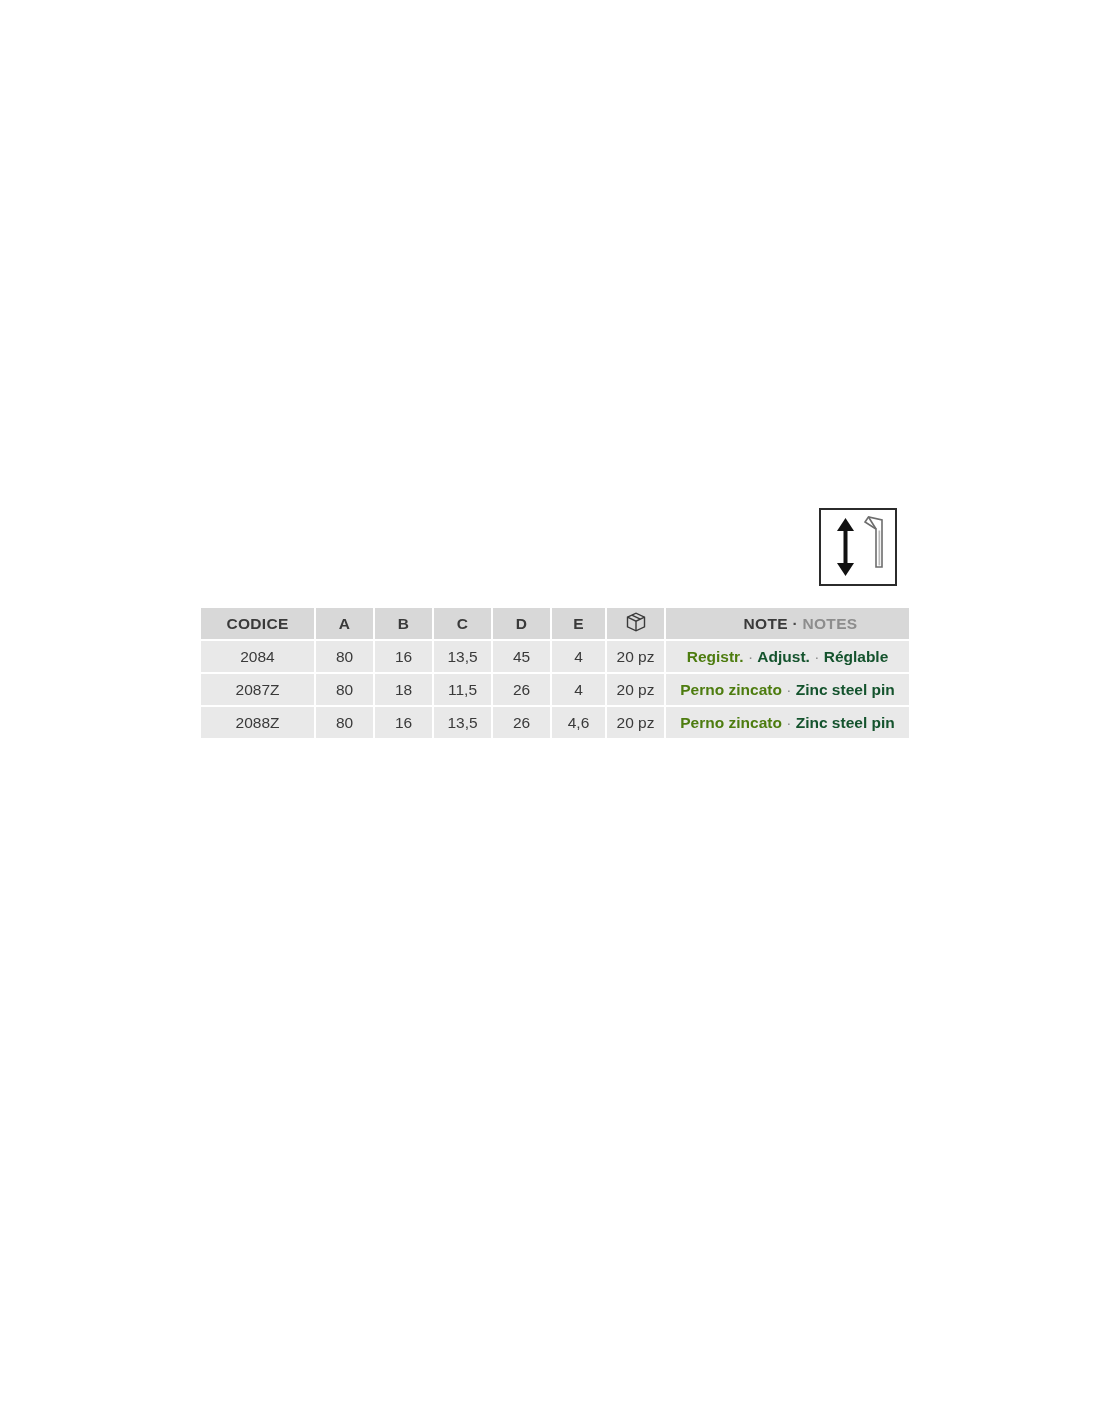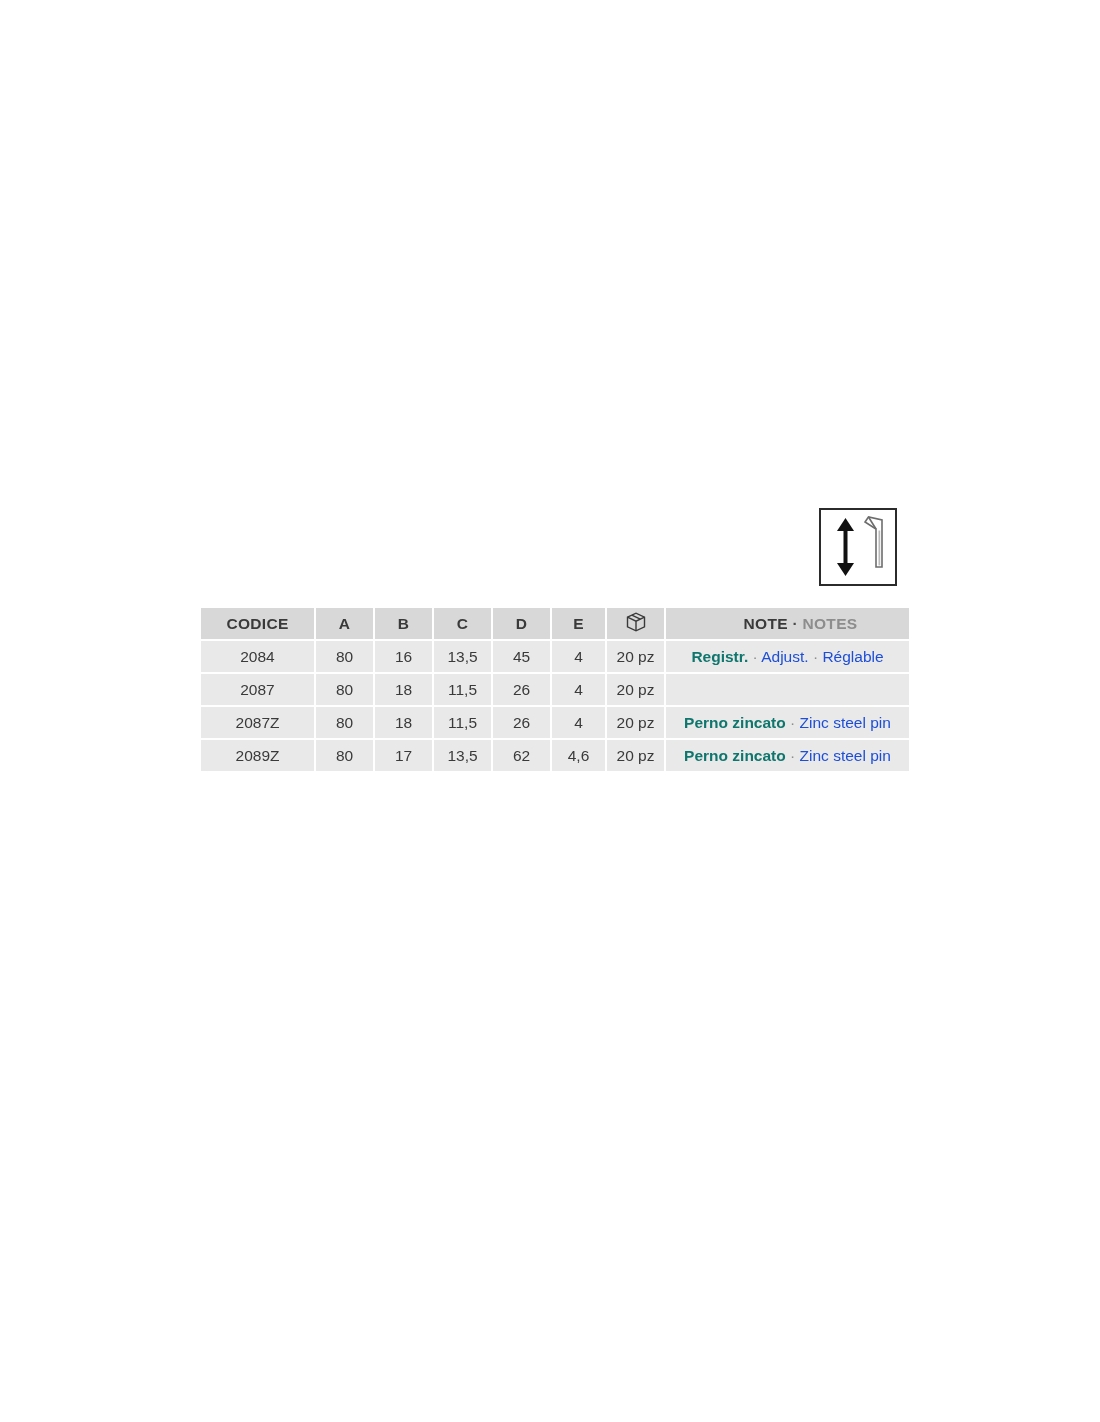--- a/index.html
+++ b/index.html
@@ -61,23 +61,23 @@
   }
   table.spec thead th.note-head {
     font-weight: bold;
     padding-left: 28px;
   }
   .note-head .sep { font-weight: bold; color: #4a4a4a; }
   .note-head .en { color: #8d8d8d; font-weight: bold; }
 
   td.code { font-weight: bold; }
   td.note { font-size: 15px; }
-  td.note .it { font-weight: bold; color: #0f766e; }
+  td.note .it { font-weight: bold; color: #4d7c0f; }
   td.note .sep { color: #8d8d8d; }
-  td.note .en { color: #1d4ed8; }
+  td.note .en { color: #14532d; font-weight: bold; }
 
   
   col.c-code { width: 113px; }
   col.c-a    { width: 57px; }
   col.c-b    { width: 57px; }
   col.c-c    { width: 57px; }
   col.c-d    { width: 57px; }
   col.c-e    { width: 53px; }
   col.c-pack { width: 57px; }
   col.c-note { width: 243px; }
@@ -156,53 +156,39 @@
         <td>20 pz</td>
         <td class="note">
           <span class="it">Registr.</span>
           <span class="sep">·</span>
           <span class="en">Adjust.</span>
           <span class="sep">·</span>
           <span class="en">Réglable</span>
         </td>
       </tr>
       <tr>
-        <td class="code">2087</td>
-        <td>80</td>
-        <td>18</td>
-        <td>11,5</td>
-        <td>26</td>
-        <td>4</td>
-        <td>20 pz</td>
-        <td class="note">
-          <span class="it"></span>
-          <span class="sep"></span>
-          <span class="en"></span>
-        </td>
-      </tr>
-      <tr>
         <td class="code">2087Z</td>
         <td>80</td>
         <td>18</td>
         <td>11,5</td>
         <td>26</td>
         <td>4</td>
         <td>20 pz</td>
         <td class="note">
           <span class="it">Perno zincato</span>
           <span class="sep">·</span>
           <span class="en">Zinc steel pin</span>
         </td>
       </tr>
       <tr>
-        <td class="code">2089Z</td>
+        <td class="code">2088Z</td>
         <td>80</td>
-        <td>17</td>
+        <td>16</td>
         <td>13,5</td>
-        <td>62</td>
+        <td>26</td>
         <td>4,6</td>
         <td>20 pz</td>
         <td class="note">
           <span class="it">Perno zincato</span>
           <span class="sep">·</span>
           <span class="en">Zinc steel pin</span>
         </td>
       </tr>
     </tbody>
   </table>

